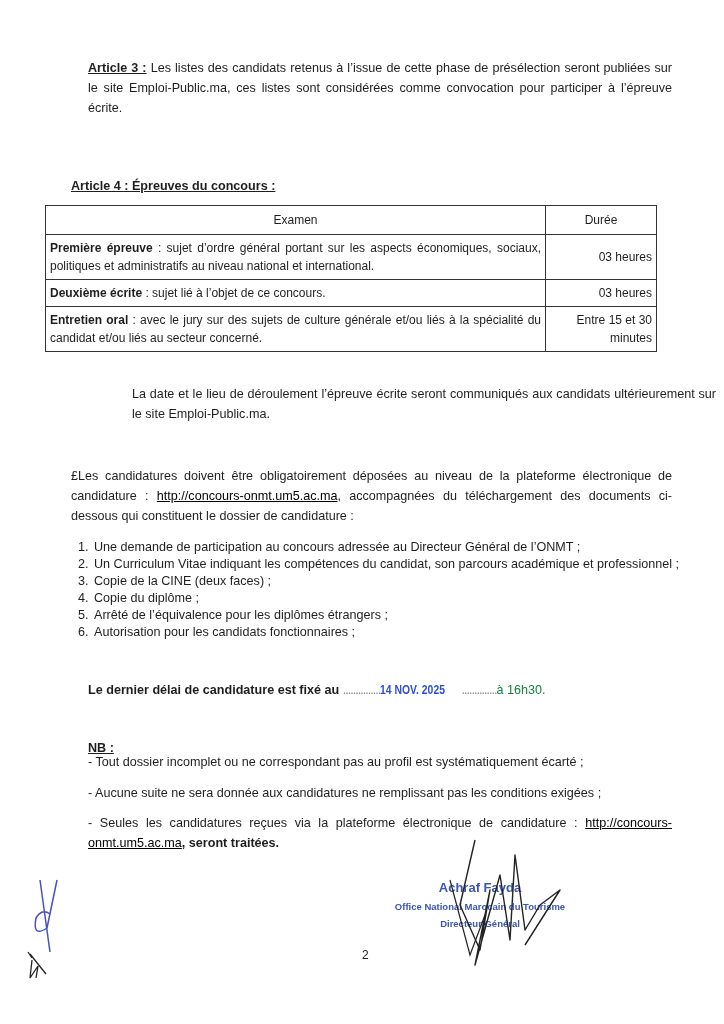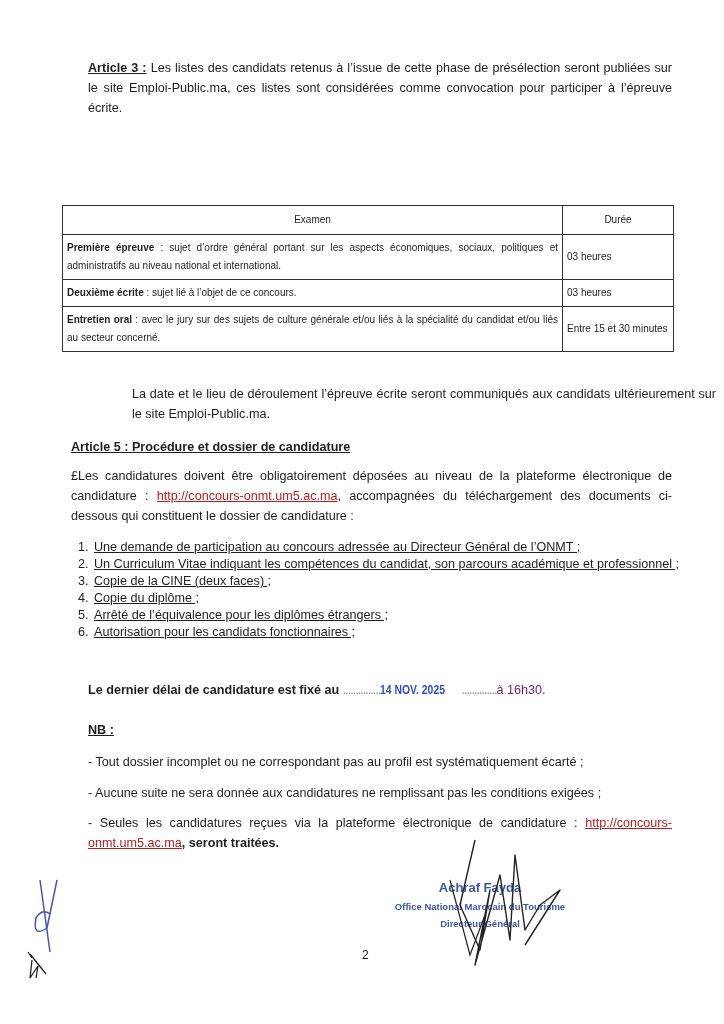--- a/index.html
+++ b/index.html
@@ -2,49 +2,50 @@
 <html><head>
 <meta charset="utf-8">
 <style>
   html, body { margin: 0; padding: 0; background: #ffffff; }
   body { width: 724px; height: 1024px; position: relative; overflow: hidden;
          font-family: "Liberation Sans", sans-serif; color: #1e1e1e; }
   .page { position: absolute; left: 0; top: 0; width: 724px; height: 719px; }
   .txt { position: absolute; font-size: 12.6px; line-height: 20px; text-align: justify; }
   .bold { font-weight: bold; }
   .u { text-decoration: underline; }
-  .link { color: #b91c1c; text-decoration: underline; }
-  .fade { color: #701a75; }
-  table.exam { position: absolute; left: 62px; top: 205px; width: 612px; border-collapse: collapse;
-               font-size: 10px; line-height: 18px; }
+  .link { color: #000000; text-decoration: underline; }
+  .fade { color: #15803d; }
+  table.exam { position: absolute; left: 45px; top: 205px; width: 612px; border-collapse: collapse;
+               font-size: 12px; line-height: 18px; }
   table.exam td, table.exam th { border: 1.5px solid #333; padding: 4px 4px; vertical-align: middle; }
   table.exam th { font-weight: normal; text-align: center; height: 20px; }
-  table.exam td.dur { text-align: left; width: 102px; }
+  table.exam td.dur { text-align: right; width: 102px; }
   table.exam td.desc { text-align: justify; }
   ol.docs { position: absolute; left: 70px; top: 539px; width: 600px; margin: 0; padding: 0 0 0 22px;
-            font-size: 12.6px; line-height: 17px; text-decoration: underline; }
+            font-size: 12.6px; line-height: 17px; }
   ol.docs li { padding-left: 2px; }
   .stamp { color: #2d4fd0; font-weight: bold; font-family: "Liberation Sans Narrow", "Liberation Sans", sans-serif;
            letter-spacing: 0; font-size: 13px; transform: scaleX(0.8); display: inline-block; transform-origin: left; }
   .dots { color: #888; letter-spacing: -1px; }
   .sigblock { position: absolute; left: 380px; top: 880px; width: 200px; text-align: center; color: #3b55b0; }
   .signame { font-size: 13px; font-weight: bold; }
   .sigorg { font-size: 9.5px; font-weight: bold; margin-top: 6px; }
   .sigtitle { font-size: 9.5px; font-weight: bold; margin-top: 6px; }
   .pagenum { position: absolute; left: 362px; top: 948px; font-size: 12px; }
 </style>
 </head>
 <body>
 
 <div class="page">
 
   <div class="txt" style="left:88px; top:58px; width:584px;">
     <span class="bold u">Article 3 :</span><span> Les listes des candidats retenus à l’issue de cette phase de présélection seront publiées sur le site Emploi-Public.ma, ces listes sont considérées comme convocation pour participer à l’épreuve écrite.</span>
   </div>
 
+  <div class="txt bold u" style="left:71px; top:176px;">Article 4 : Épreuves du concours :</div>
 
   <table class="exam">
     <tbody>
         <tr>
       <th>Examen</th>
       <th>Durée</th>
     </tr>
     <tr>
       <td class="desc"><span class="bold">Première épreuve</span><span> : sujet d’ordre général portant sur les aspects économiques, sociaux, politiques et administratifs au niveau national et international.</span></td>
       <td class="dur">03 heures</td>
@@ -55,39 +56,38 @@
     </tr>
     <tr>
       <td class="desc"><span class="bold">Entretien oral</span><span> : avec le jury sur des sujets de culture générale et/ou liés à la spécialité du candidat et/ou liés au secteur concerné.</span></td>
       <td class="dur">Entre 15 et 30 minutes</td>
     </tr>
   </tbody>
     </table>
 
   <div class="txt" style="left:88px; top:384px; width:584px;margin-left:44px;">La date et le lieu de déroulement l’épreuve écrite seront communiqués aux candidats ultérieurement sur le site Emploi-Public.ma.</div>
 
-  <div class="txt bold u" style="left:71px; top:437px;">Article 5 : Procédure et dossier de candidature</div>
   <div class="txt" style="left:71px; top:466px; width:601px;">
     <span>£Les candidatures doivent  être obligatoirement déposées au niveau de la plateforme électronique de candidature : </span><span class="link">http://concours-onmt.um5.ac.ma</span><span>,  accompagnées du téléchargement des documents ci-dessous qui constituent le dossier de candidature :</span>
   </div>
 
   <ol class="docs">
     <li>Une demande de participation au concours adressée au Directeur Général de l’ONMT ;</li>
     <li>Un Curriculum Vitae indiquant les compétences du candidat, son parcours académique et professionnel ;</li>
     <li>Copie de la CINE (deux faces) ;</li>
     <li>Copie du diplôme ;</li>
     <li>Arrêté de l’équivalence pour les diplômes étrangers ;</li>
     <li>Autorisation pour les candidats fonctionnaires ;</li>
   </ol>
 
   <div class="txt" style="left:88px; top:680px; width:600px;">
     <span class="bold">Le dernier délai de candidature est fixé au </span><span class="dots">...............</span><span class="stamp">14 NOV. 2025</span><span class="dots">..............</span><span class="fade">à 16h30.</span>
   </div>
 
-  <div class="txt bold u" style="left:88px; top:720px;">NB :</div>
+  <div class="txt bold u" style="left:88px; top:738px;">NB :</div>
   <div class="txt" style="left:88px; top:783px; width:590px;">- Aucune suite ne sera donnée aux candidatures ne remplissant pas les conditions exigées ;</div>
   <div class="txt" style="left:88px; top:752px; width:590px;">- Tout dossier incomplet ou ne correspondant pas au profil est systématiquement écarté ;</div>
   <div class="txt" style="left:88px; top:813px; width:584px;">
     <span>- Seules les candidatures reçues via la plateforme électronique de candidature : </span><span class="link">http://concours-onmt.um5.ac.ma</span><span class="bold" style="font-weight:bold;">,  seront traitées.</span>
   </div>
 
   <div class="sigblock">
     <div class="signame">Achraf Fayda</div>
     <div class="sigorg">Office National Marocain du Tourisme</div>
     <div class="sigtitle">Directeur Général</div>

